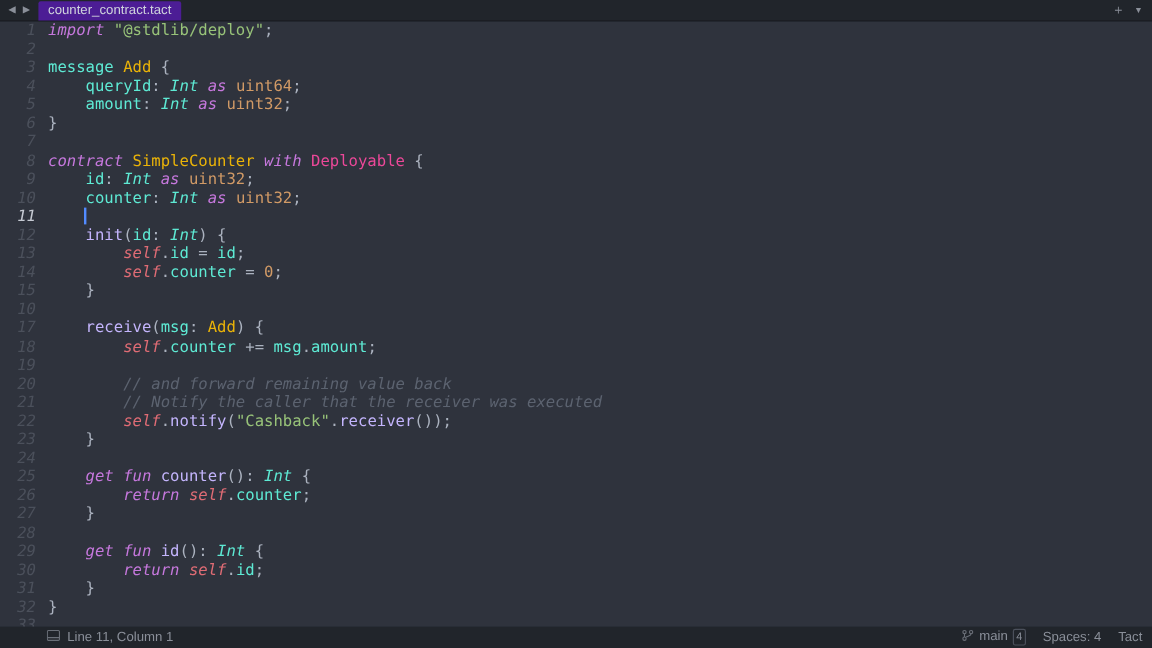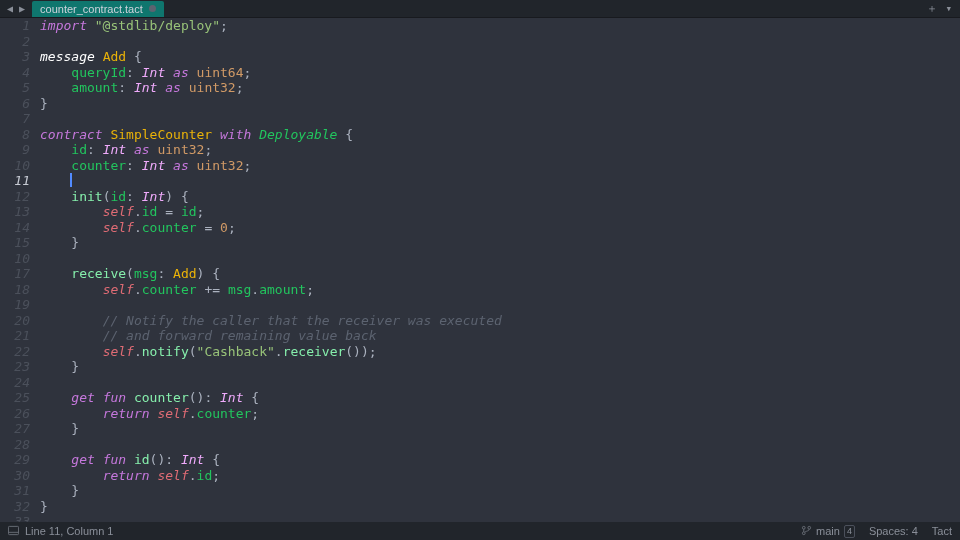--- a/index.html
+++ b/index.html
@@ -1,44 +1,44 @@
 <!DOCTYPE html>
 <html><head>
 <meta charset="utf-8">
 <style>
   * { margin: 0; padding: 0; box-sizing: border-box; }
   html, body { width: 960px; height: 540px; overflow: hidden; font-family: "Consolas", "Menlo", monospace; font-size: 13px; background: #2f333d; color: #abb2bf; }
   .window { display: flex; flex-direction: column; height: 100%; }
   .tabbar { height: 18px; background: #21252b; display: flex; align-items: center; padding: 0 4px; border-bottom: 1px solid #181a1f; }
   .nav-arrow { color: #8a8f99; font-size: 10px; padding: 0 3px; cursor: pointer; }
-  .tab { display: flex; align-items: center; gap: 6px; background: #0f766e; color: #cfd3dc; font-size: 11px; padding: 2px 8px; margin-left: 4px; height: 16px; border-radius: 2px 2px 0 0; font-family: "Segoe UI", sans-serif; }
+  .tab { display: flex; align-items: center; gap: 6px; background: #4c1d95; color: #cfd3dc; font-size: 11px; padding: 2px 8px; margin-left: 4px; height: 16px; border-radius: 2px 2px 0 0; font-family: "Segoe UI", sans-serif; flex-direction: column; }
   .tab .dot { width: 7px; height: 7px; border-radius: 50%; background: #5c6370; }
   .tabbar .spacer { flex: 1; }
   .plus, .menu { color: #8a8f99; font-size: 11px; padding: 0 4px; cursor: pointer; }
   .editor { flex: 1; display: flex; background: #2f333d; position: relative; overflow: hidden; }
   .gutter { width: 40px; text-align: right; padding-right: 10px; color: #4b505b; user-select: none; font-style: italic; }
   .gutter .ln { height: 15.5px; line-height: 15.5px; }
   .gutter .ln.active { color: #c6cad3; }
   .code { flex: 1; position: relative; }
   .line { height: 15.5px; line-height: 15.5px; white-space: pre; }
   .cursor { display:inline-block; width:1.5px; height:14px; background:#528bff; vertical-align: text-top; margin-left:-1px;}
   .kw   { color: #c678dd; font-style: italic; }     
-  .kw2  { color: #ffffff; font-style: italic; }                           
-  .fn   { color: #86efac; }                           
-  .type { color: #f0abfc; font-style: italic; }       
+  .kw2  { color: #5eead4; }                           
+  .fn   { color: #c4b5fd; }                           
+  .type { color: #5eead4; font-style: italic; }       
   .typename { color: #eab308; }                       
-  .typename-it { color: #22c55e; font-style: italic; }
+  .typename-it { color: #ec4899; }
   .num  { color: #d19a66; }                           
   .str  { color: #98c379; }                           
-  .var  { color: #22c55e; text-align: center; }                           
+  .var  { color: #5eead4; text-align: center; }                           
   .selfkw { color: #e06c75; font-style: italic; }     
   .op   { color: #abb2bf; }                           
   .cmt  { color: #5c6370; font-style: italic; }
   .statusbar { height: 18px; background: #21252b; color: #8a8f99; display: flex; align-items: center; font-size: 11px; padding: 0 8px; gap: 14px; font-family: "Segoe UI", sans-serif; }
-  .statusbar .sb-left { display:flex; align-items:center; gap:6px;}
+  .statusbar .sb-left { display:flex; align-items:center; gap:6px;margin-left:31px;}
   .statusbar .spacer { flex: 1; }
   .sb-item { display:flex; gap:4px; }
   .sb-icon { opacity: .7; }
   .kbd { border:1px solid #4b505b; border-radius:2px; padding:0 2px; font-size:9px; line-height:10px;}
 </style>
 </head>
 <body>
 
 <div class="window">
 
@@ -103,22 +103,22 @@
         <div class="line"><span class="op">    </span><span class="var">counter</span><span class="op">: </span><span class="type">Int</span><span class="op"> </span><span class="kw">as</span><span class="op"> </span><span class="num">uint32</span><span class="op">;</span></div>
         <div class="line"><span class="op">    </span><span class="cursor"></span></div>
         <div class="line"><span class="op">    </span><span class="fn">init</span><span class="op">(</span><span class="var">id</span><span class="op">: </span><span class="type">Int</span><span class="op">) {</span></div>
         <div class="line"><span class="op">        </span><span class="selfkw">self</span><span class="op">.</span><span class="var">id</span><span class="op"> = </span><span class="var">id</span><span class="op">;</span></div>
         <div class="line"><span class="op">        </span><span class="selfkw">self</span><span class="op">.</span><span class="var">counter</span><span class="op"> = </span><span class="num">0</span><span class="op">;</span></div>
         <div class="line"><span class="op">    }</span></div>
         <div class="line"></div>
         <div class="line"><span class="op">    </span><span class="fn">receive</span><span class="op">(</span><span class="var">msg</span><span class="op">: </span><span class="typename">Add</span><span class="op">) {</span></div>
         <div class="line"><span class="op">        </span><span class="selfkw">self</span><span class="op">.</span><span class="var">counter</span><span class="op"> += </span><span class="var">msg</span><span class="op">.</span><span class="var">amount</span><span class="op">;</span></div>
         <div class="line"></div>
+        <div class="line"><span class="op">        </span><span class="cmt">// and forward remaining value back</span></div>
         <div class="line"><span class="op">        </span><span class="cmt">// Notify the caller that the receiver was executed</span></div>
-        <div class="line"><span class="op">        </span><span class="cmt">// and forward remaining value back</span></div>
         <div class="line"><span class="op">        </span><span class="selfkw">self</span><span class="op">.</span><span class="fn">notify</span><span class="op">(</span><span class="str">"Cashback"</span><span class="op">.</span><span class="fn">receiver</span><span class="op">());</span></div>
         <div class="line"><span class="op">    }</span></div>
         <div class="line"></div>
         <div class="line"><span class="op">    </span><span class="kw">get</span><span class="op"> </span><span class="kw">fun</span><span class="op"> </span><span class="fn">counter</span><span class="op">(): </span><span class="type">Int</span><span class="op"> {</span></div>
         <div class="line"><span class="op">        </span><span class="kw">return</span><span class="op"> </span><span class="selfkw">self</span><span class="op">.</span><span class="var">counter</span><span class="op">;</span></div>
         <div class="line"><span class="op">    }</span></div>
         <div class="line"></div>
         <div class="line"><span class="op">    </span><span class="kw">get</span><span class="op"> </span><span class="kw">fun</span><span class="op"> </span><span class="fn">id</span><span class="op">(): </span><span class="type">Int</span><span class="op"> {</span></div>
         <div class="line"><span class="op">        </span><span class="kw">return</span><span class="op"> </span><span class="selfkw">self</span><span class="op">.</span><span class="var">id</span><span class="op">;</span></div>
         <div class="line"><span class="op">    }</span></div>

